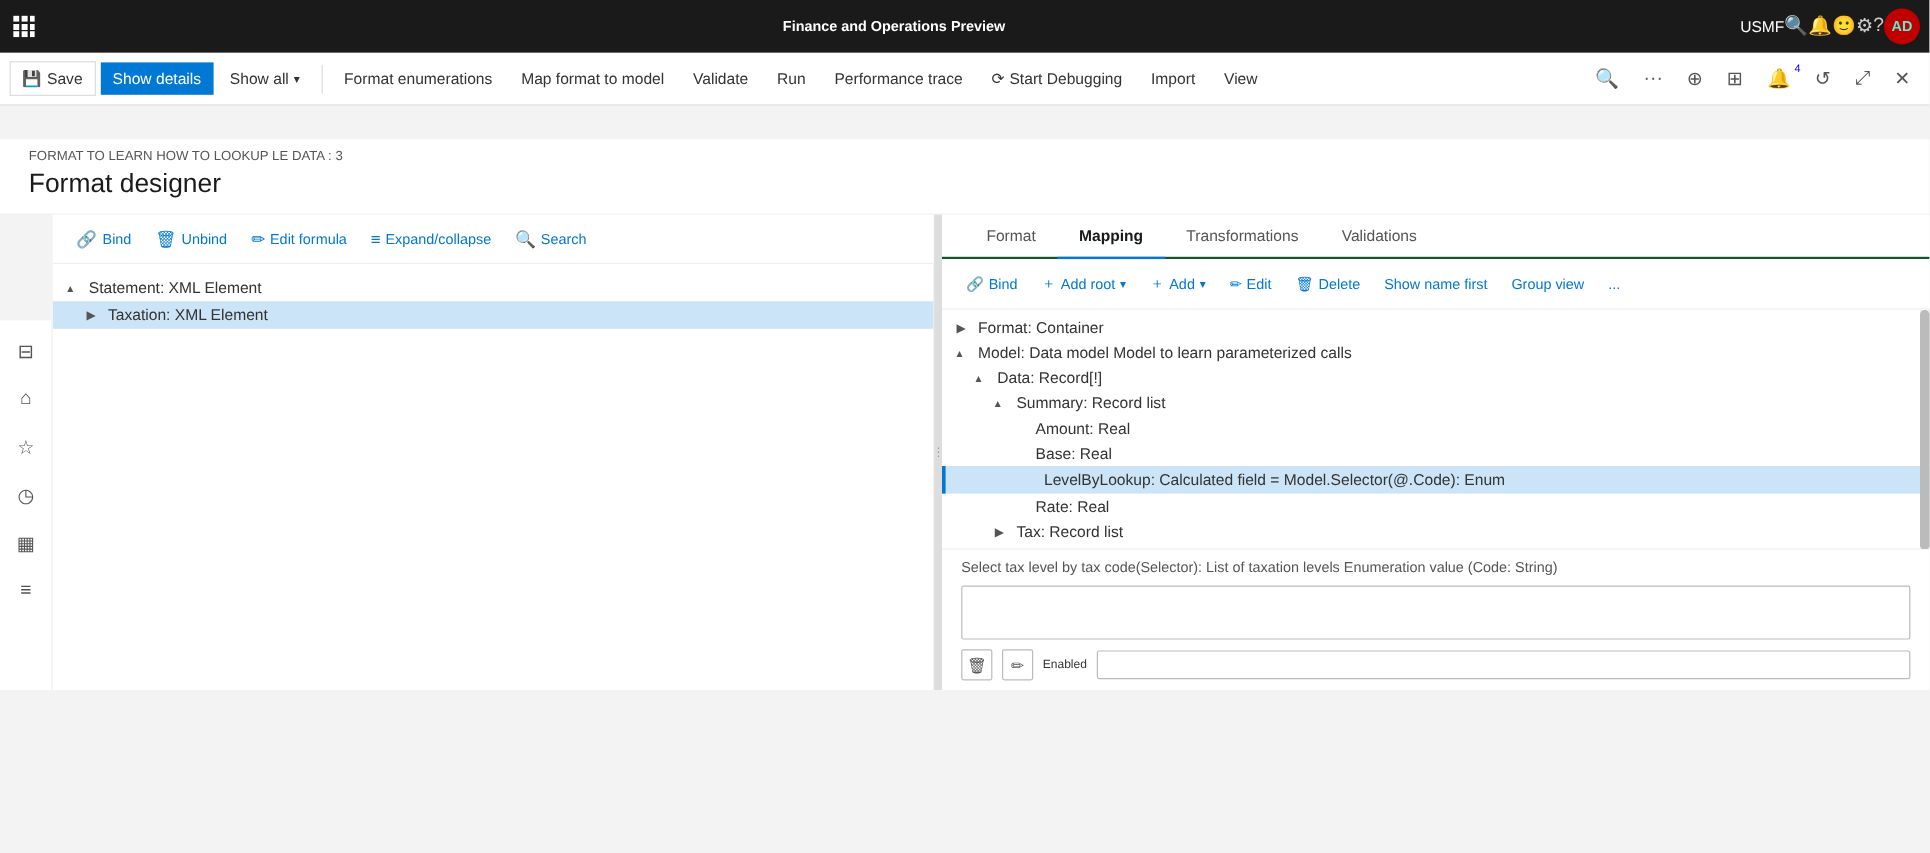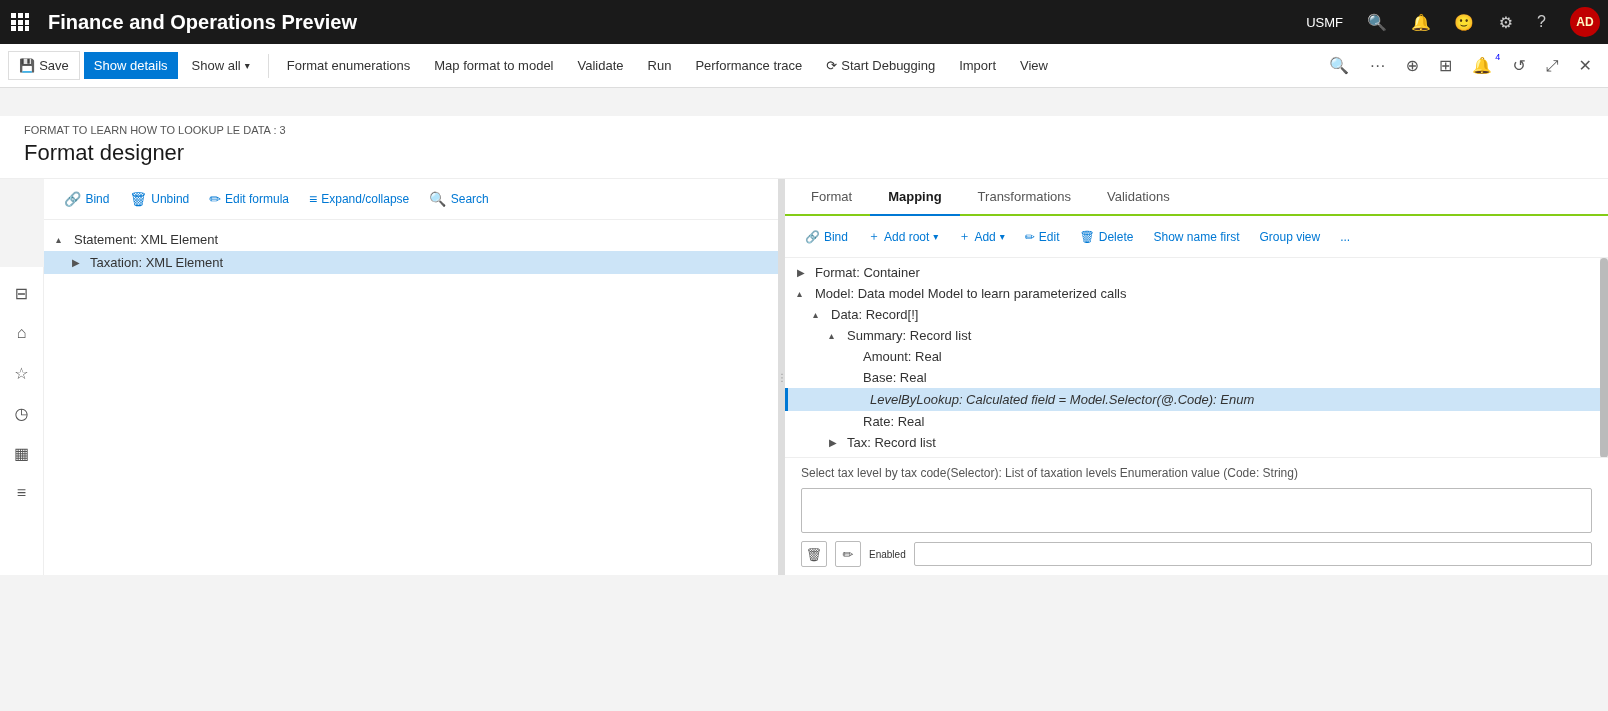--- a/index.html
+++ b/index.html
@@ -9,23 +9,23 @@
     .top-bar {
       background: #1a1a1a;
       height: 44px;
       display: flex;
       align-items: center;
       padding: 0 8px;
       color: white;
       gap: 8px;
     }
     .top-bar-grid-icon { width: 24px; height: 24px; display: flex; align-items: center; justify-content: center; cursor: pointer; }
-    .top-bar-title { font-size: 20px; font-weight: 600; color: white; flex: 1; padding-left: 8px; }
-    .top-bar-icons { display: flex; align-items: center; gap: 24px; margin-left: auto; }
-    .top-bar-user { background: #c00000; color: #fef9c3; border-radius: 50%; width: 30px; height: 30px; display: flex; align-items: center; justify-content: center; font-weight: bold; font-size: 12px; }
+    .top-bar-title { font-size: 12px; font-weight: 600; color: white; flex: 1; padding-left: 8px; text-align: center; }
+    .top-bar-icons { display: flex; align-items: center; gap: 0; margin-left: auto; }
+    .top-bar-user { background: #c00000; color: #5eead4; border-radius: 50%; width: 30px; height: 30px; display: flex; align-items: center; justify-content: center; font-weight: bold; font-size: 12px; }
     .top-bar-icon-btn { color: #ccc; font-size: 16px; cursor: pointer; }
     .top-bar-username { color: white; font-size: 13px; }
 
     
     .ribbon {
       background: white;
       height: 44px;
       display: flex;
       align-items: center;
       padding: 0 8px;
@@ -108,22 +108,22 @@
     .right-panel {
       flex: 1;
       background: white;
       display: flex;
       flex-direction: column;
       position: relative;
     }
     .right-tabs {
       display: flex;
       align-items: center;
-      padding: 0 8px;
-      border-bottom: 2px solid #84cc16;
+      padding: 0 19px;
+      border-bottom: 2px solid #14532d;
       background: white;
       gap: 0;
     }
     .tab-item {
       padding: 10px 18px;
       cursor: pointer;
       font-size: 13px;
       color: #555;
       border-bottom: 2px solid transparent;
       margin-bottom: -2px;
@@ -147,21 +147,21 @@
     }
     .right-tree-item {
       display: flex;
       align-items: center;
       padding: 3px 12px;
       cursor: pointer;
       font-size: 13px;
       color: #333;
       gap: 4px;
     }
-    .right-tree-item.selected { background: #cce4f7; border-left: 3px solid #0078d4; font-style: italic; }
+    .right-tree-item.selected { background: #cce4f7; border-left: 3px solid #0078d4; }
     .right-tree-item.indent1 { padding-left: 28px; }
     .right-tree-item.indent2 { padding-left: 44px; }
     .right-tree-item.indent3 { padding-left: 60px; }
 
     .scrollbar-track {
       position: absolute;
       right: 0;
       top: 0;
       bottom: 0;
       width: 8px;

